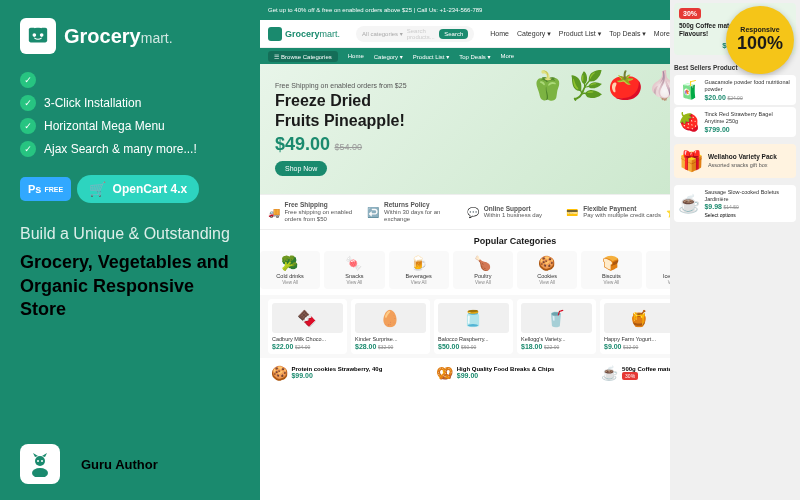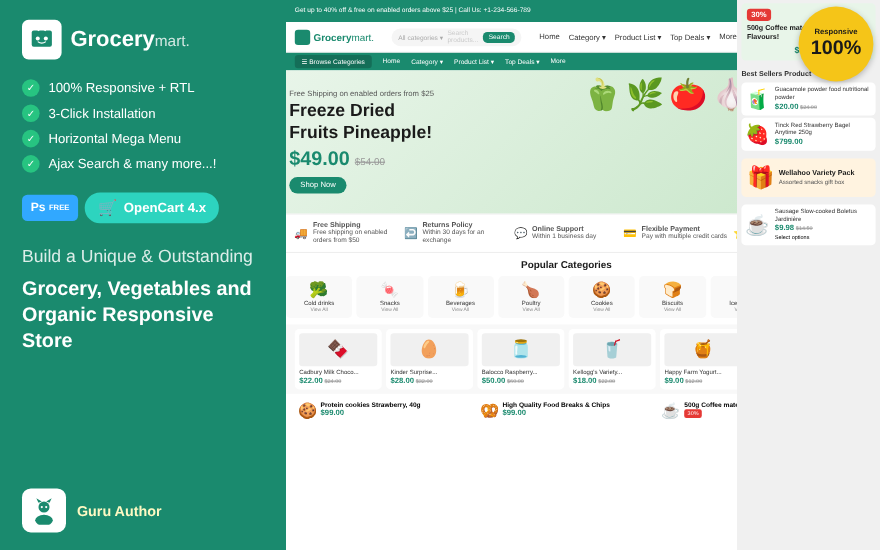--- a/index.html
+++ b/index.html
@@ -94,21 +94,21 @@
 
     .tagline {
       font-size: 16px;
       color: rgba(255,255,255,0.85);
       margin-bottom: 6px;
       line-height: 1.4;
     }
     .main-title {
       font-size: 18px;
       font-weight: bold;
-      color: #ffffff;
+      color: #000000;
       line-height: 1.3;
       margin-bottom: 32px;
     }
 
     .author-area {
       position: absolute;
       bottom: 16px;
       left: 20px;
       display: flex;
       align-items: center;
@@ -116,21 +116,22 @@
     }
     .author-avatar {
       width: 40px; height: 40px;
       background: white;
       border-radius: 8px;
       display: flex; align-items: center; justify-content: center;
     }
     .author-name {
       font-size: 13px;
       font-weight: bold;
-      color: #fef9c3;
+      color: #000000;
+      margin-left: 11px;
     }
 
     
     .main-content {
       position: absolute;
       left: 260px; top: 0;
       width: 510px;
       height: 500px;
       background: #f5f5f5;
       overflow: hidden;
@@ -199,21 +200,21 @@
       display: flex; gap: 6px; align-items: center;
       font-size: 6px; color: #333;
     }
 
     
     .site-hero {
       background: linear-gradient(135deg, #e8f5e9 0%, #c8e6c9 100%);
       height: 130px;
       display: flex;
       align-items: center;
-      padding: 0 3px;
+      padding: 0 15px;
       position: relative;
       overflow: hidden;
     }
     .hero-text {
       z-index: 2;
     }
     .hero-title {
       font-size: 16px;
       font-weight: bold;
       color: #1a1a1a;
@@ -451,21 +452,20 @@
       </svg>
     </div>
     <div>
       <span style="font-size:20px;font-weight:900;color:white;">Grocery</span><span style="font-size:14px;color:rgba(255,255,255,0.8);">mart.</span>
     </div>
   </div>
 
   <ul class="features-list">
     <li>
       <span class="check-icon">✓</span>
-      <span>100% Responsive + RTL</span>
     </li>
     <li>
       <span class="check-icon">✓</span>
       <span>3-Click Installation</span>
     </li>
     <li>
       <span class="check-icon">✓</span>
       <span>Horizontal Mega Menu</span>
     </li>
     <li>

